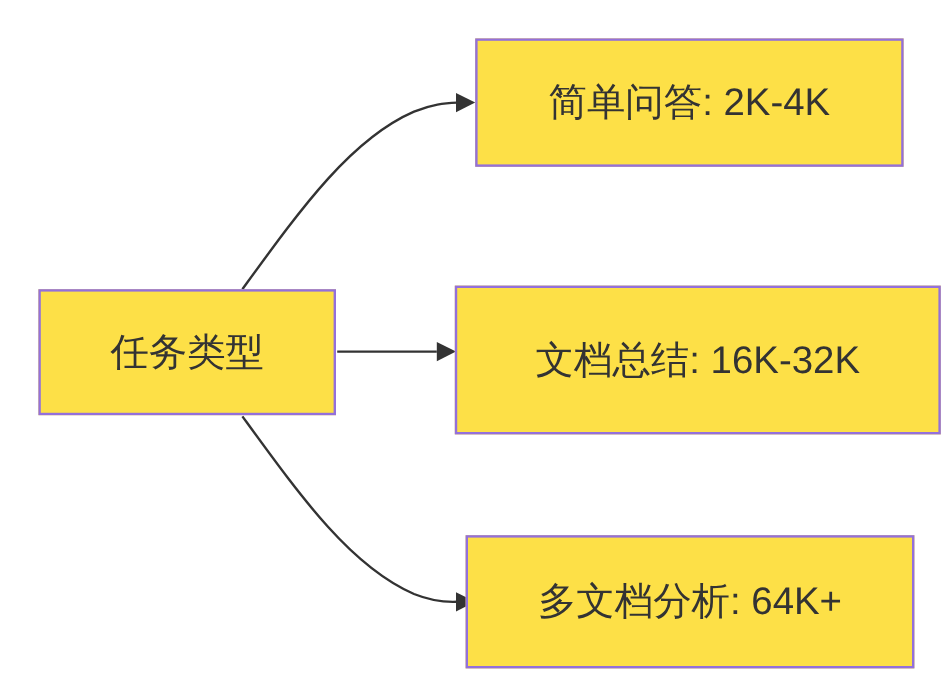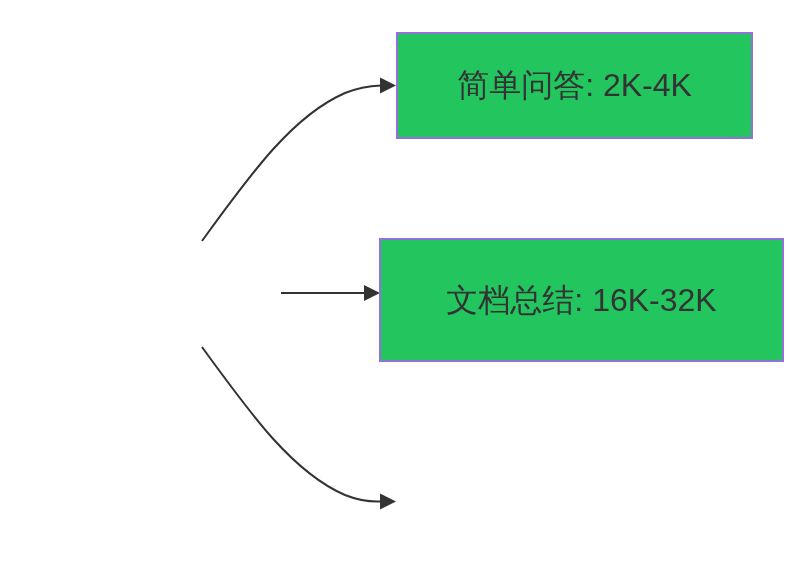--- a/index.html
+++ b/index.html
@@ -26,21 +26,21 @@
     fill: none;
     stroke: #333333;
     stroke-width: 2;
   }
   .arrowhead {
     fill: #333333;
     stroke: none;
   }
   .node {
     position: absolute;
-    background: #22c55e;
+    background: #fde047;
     border: 2px solid #9370DB;
     box-sizing: border-box;
     display: flex;
     align-items: center;
     justify-content: center;
     color: #333333;
     font-size: 32px;
     line-height: 1.2;
     white-space: nowrap;
     text-align: center;
@@ -60,23 +60,29 @@
     <path class="edge-path" d="M 202 241 C 250 175, 292 116, 345 93 C 360 87 370 86 381 85.5"></path>
     <polygon class="arrowhead" points="380,77.5 396,85.5 380,93.5"></polygon>
 
     <path class="edge-path" d="M 281 293 L 364 293"></path>
     <polygon class="arrowhead" points="364,285 380,293 364,301"></polygon>
 
     <path class="edge-path" d="M 202 347 C 250 413, 292 472, 345 495 C 360 501 370 502 381 501.5"></path>
     <polygon class="arrowhead" points="380,493.5 396,501.5 380,509.5"></polygon>
   </svg>
 
+  <div class="node node-root">
+    <span>任务类型</span>
+  </div>
 
   <div class="node node-qa">
     <span>简单问答: 2K-4K</span>
   </div>
 
   <div class="node node-doc">
     <span>文档总结: 16K-32K</span>
   </div>
 
+  <div class="node node-multi">
+    <span>多文档分析: 64K+</span>
+  </div>
 
 </div>
 
 </body></html>

